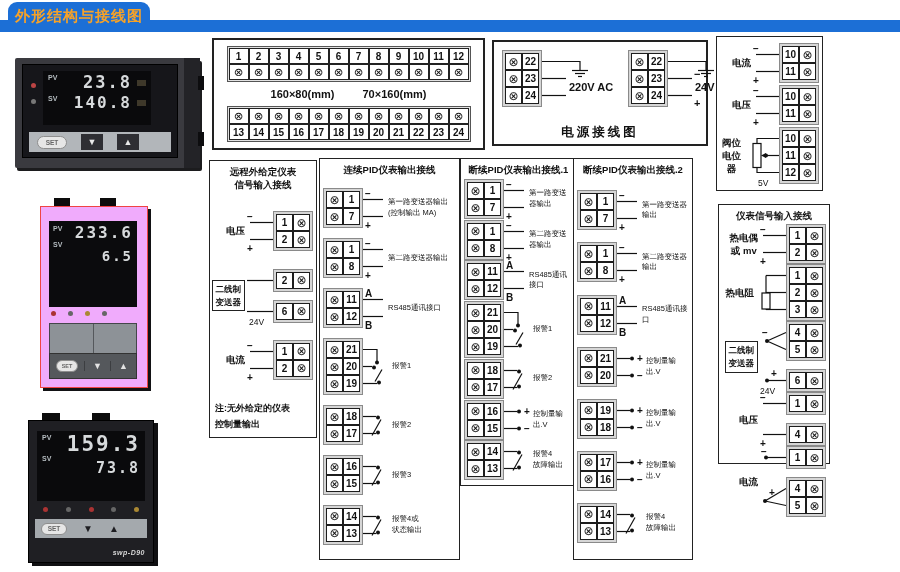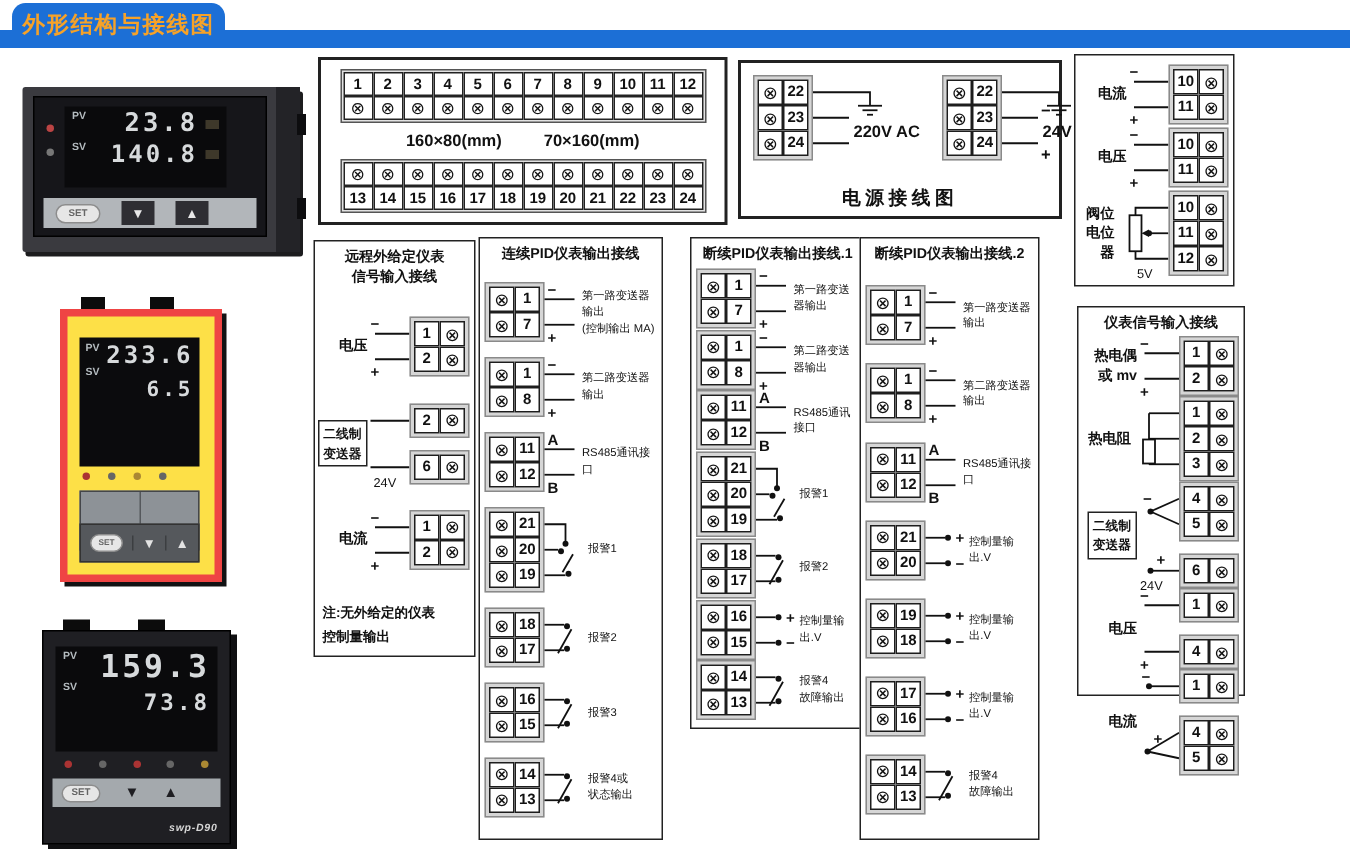--- a/index.html
+++ b/index.html
@@ -28,21 +28,21 @@
   .tb{border:1px solid #8a8a8a;background:#d6d6d6;padding:2px;flex:none}
   .tbrow{display:flex}
   .cell{width:17px;height:17px;border:1px solid #1d1d1d;background:#fff;display:flex;align-items:center;
         justify-content:center;font-size:10px;font-weight:bold}
   .cell.screw{font-size:12px;font-weight:normal}
   .tbcol{flex:none}
 
   svg.wire{overflow:visible;flex:none;display:block}
   svg.wire text{font-family:"Liberation Sans","DejaVu Sans",sans-serif}
 
-  .slabel{line-height:1.4;text-align:right}
+  .slabel{line-height:1.4;text-align:center}
   .slabel-left{font-size:9.5px;margin-right:2px;max-width:34px;font-weight:bold}
   .slabel-right{font-size:7.5px;margin-left:3px;max-width:60px;text-align:left;line-height:1.45}
   .txbox{border:1.2px solid #222;font-size:8.5px;font-weight:bold;padding:2px 3px;text-align:center;
          line-height:1.5;margin-right:2px;white-space:nowrap;flex:none}
 
   
   #strip{left:212px;top:38px;width:273px;height:112px;padding:6px 8px;display:flex;flex-direction:column;
          justify-content:space-between;align-items:center}
   .strip-row{display:flex;border:1px solid #555;padding:1px;background:#e2e2e2}
   .strip-cell{width:20px;display:flex;flex-direction:column}
@@ -83,22 +83,22 @@
                align-items:center;justify-content:center;margin-left:14px}
   #dev1 .led-l1{position:absolute;left:8px;top:18px;background:#b44}
   #dev1 .led-l2{position:absolute;left:8px;top:34px;background:#777}
   #dev1 .led-r1{position:absolute;right:28px;top:30px;background:#999}
   #dev1 .led-r2{position:absolute;right:28px;top:44px;background:#833}
   #dev1 .d-tab{position:absolute;right:-4px;width:6px;height:14px;background:#0d0d0f}
 
   
   #dev2{left:38px;top:198px;width:112px;height:192px}
   #dev2 .clip{position:absolute;top:0;width:16px;height:9px;background:#0c0c0c}
-  #dev2 .d-body{position:absolute;left:2px;right:2px;top:8px;bottom:2px;background:#fde047;
-                box-shadow:3px 3px 0 #121214;border:5px solid #ef4444}
+  #dev2 .d-body{position:absolute;left:2px;right:2px;top:8px;bottom:2px;background:#f0abfc;
+                box-shadow:3px 3px 0 #121214;border:1px solid #ef4444}
   #dev2 .d-screen{position:absolute;left:8px;right:10px;top:14px;height:86px;background:#0b0b0d;padding:4px 4px 0}
   #dev2 .d2-pv{font-size:16px}
   #dev2 .d2-sv{font-size:14px;margin-top:8px}
   #dev2 .d-leds{position:absolute;left:10px;right:10px;top:104px;display:flex;gap:12px}
   #dev2 .d-mid{position:absolute;left:8px;right:10px;top:116px;height:40px;background:#8d9297;
                border:1px solid #44464a;display:flex}
   #dev2 .d-mid div{flex:1;border-right:1px solid #55585c}
   #dev2 .d-btns{position:absolute;left:8px;right:10px;bottom:8px;height:26px;background:#55585c;
                 display:flex;align-items:center;border:1px solid #333}
   #dev2 .d-set{width:22px;height:12px;margin:0 6px;font-size:5.5px}
@@ -115,21 +115,21 @@
   #dev3 .d-leds{position:absolute;left:14px;right:14px;top:86px;display:flex;justify-content:space-between}
   #dev3 .d-btns{position:absolute;left:6px;right:6px;top:98px;height:19px;background:#a4a9ad;
                 display:flex;align-items:center;padding:0 6px}
   #dev3 .d-set{width:26px;height:12px}
   #dev3 .d-btn{color:#1e1e22;font-size:10px;margin-left:16px}
   #dev3 .d-brand{position:absolute;right:8px;bottom:6px;color:#d6d6d6;font-size:7px;font-weight:bold;
                  font-style:italic;letter-spacing:.5px}
 
   
   #p-remote-input{left:209px;top:160px;width:108px;height:278px}
-  #p-continuous-pid-output{left:319px;top:158px;width:123px;height:402px}
+  #p-continuous-pid-output{left:319px;top:158px;width:141px;height:402px}
   #p-discrete-pid-output-1{left:460px;top:158px;width:117px;height:328px}
   #p-discrete-pid-output-2{left:573px;top:158px;width:120px;height:402px}
   #p-right-io{left:716px;top:36px;width:107px;height:155px}
   #p-signal-input{left:718px;top:204px;width:112px;height:260px}
 </style>
 </head>
 <body>
 
 <div id="stage">
 

